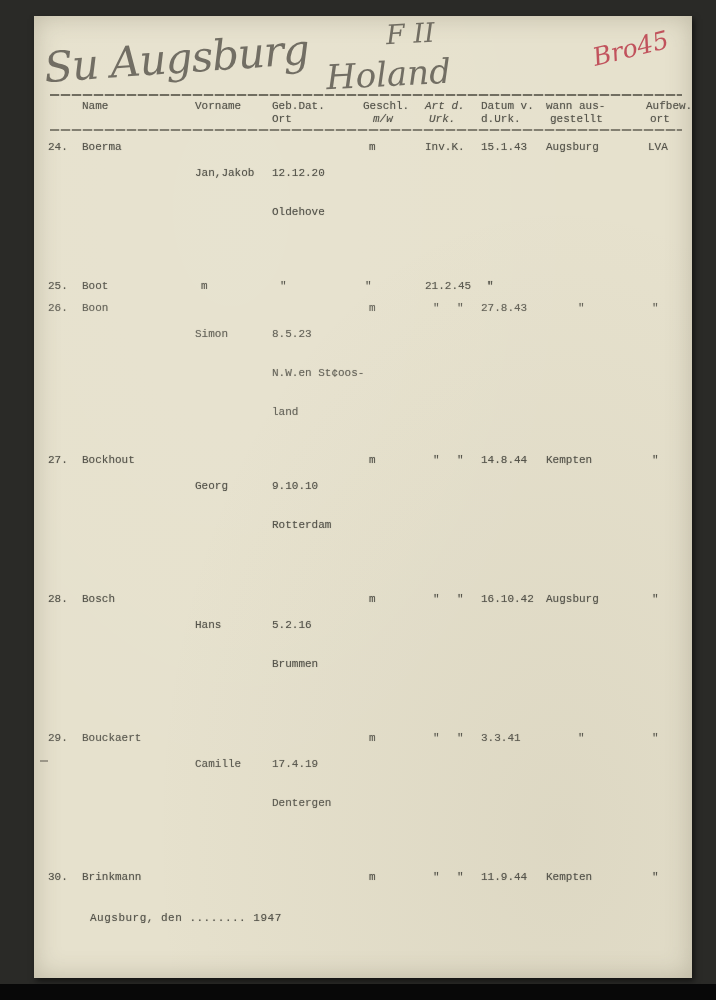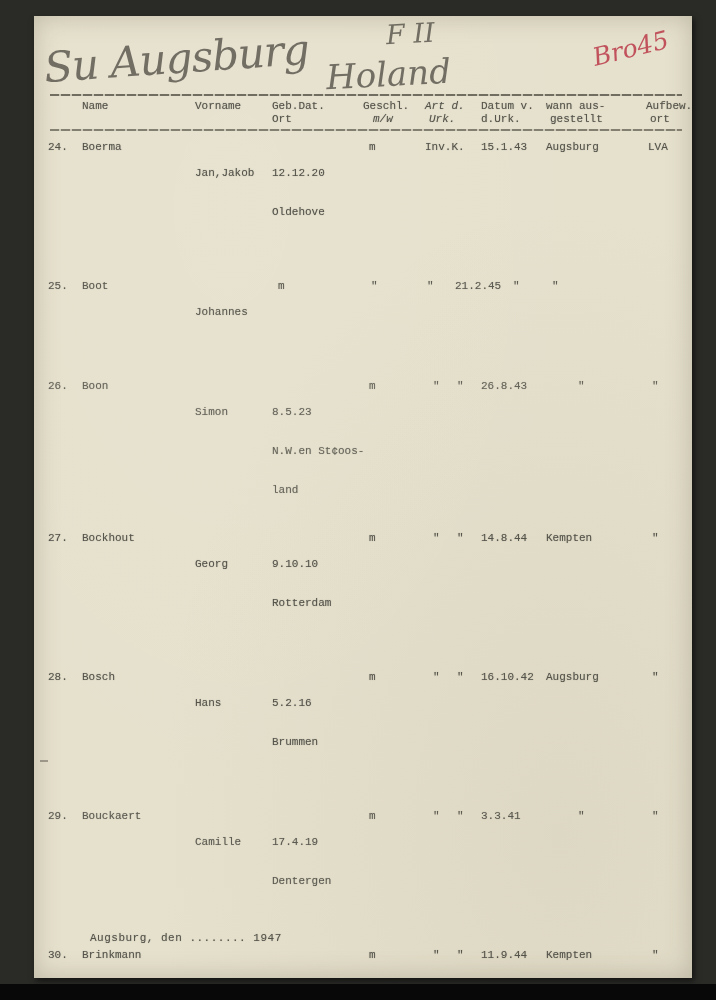--- a/index.html
+++ b/index.html
@@ -52,21 +52,21 @@
   .row:nth-child(3n){opacity:.88;}
   .row:nth-child(4n+2){opacity:.95;}
   .c-geschl{padding-left:6px;}
   .c-arta{padding-left:0;}
   .c-arta.ditto{padding-left:8px;}
   .c-artb{padding-left:2px;}
   .c-ausg.ditto{padding-left:32px;}
   .c-aufbew{padding-left:2px;}
   .c-aufbew.ditto{padding-left:6px;}
   .footer-line{
-    position:absolute;left:56px;top:916px;font-size:11px;letter-spacing:.5px;
+    position:absolute;left:56px;top:896px;font-size:11px;letter-spacing:.5px;
   }
   
   .stray-dash{position:absolute;left:6px;top:744px;width:8px;height:1.5px;background:rgba(90,86,78,.5);}
 </style>
 </head>
 <body>
 
 <div class="paper">
 
   <span class="hand hand-left">Su Augsburg</span>
@@ -106,24 +106,20 @@
     <div class="cell c-arta">Inv.K.</div>
     <div class="cell c-artb"></div>
     <div class="cell c-datum">15.1.43</div>
     <div class="cell c-ausg">Augsburg</div>
     <div class="cell c-aufbew">LVA</div>
   </div>
 
   <div class="grid row">
     <div class="cell c-no">25.</div>
     <div class="cell c-name">Boot</div>
-    <div class="cell c-vorname">
-      <div>Johannes</div>
-      <div></div>
-    </div>
     <div class="cell c-geschl">m</div>
     <div class="cell c-arta ditto">"</div>
     <div class="cell c-artb ditto">"</div>
     <div class="cell c-datum">21.2.45</div>
     <div class="cell c-ausg ditto">"</div>
     <div class="cell c-aufbew ditto">"</div>
   </div>
 
   <div class="grid row">
     <div class="cell c-no">26.</div>
@@ -133,21 +129,21 @@
       <div></div>
     </div>
     <div class="cell c-geb">
       <div>8.5.23</div>
       <div>N.W.en St¢oos-</div>
       <div>land</div>
     </div>
     <div class="cell c-geschl">m</div>
     <div class="cell c-arta ditto">"</div>
     <div class="cell c-artb ditto">"</div>
-    <div class="cell c-datum">26.8.43</div>
+    <div class="cell c-datum">27.8.43</div>
     <div class="cell c-ausg ditto">"</div>
     <div class="cell c-aufbew ditto">"</div>
   </div>
 
   <div class="grid row">
     <div class="cell c-no">27.</div>
     <div class="cell c-name">Bockhout</div>
     <div class="cell c-vorname">
       <div>Georg</div>
       <div></div>

